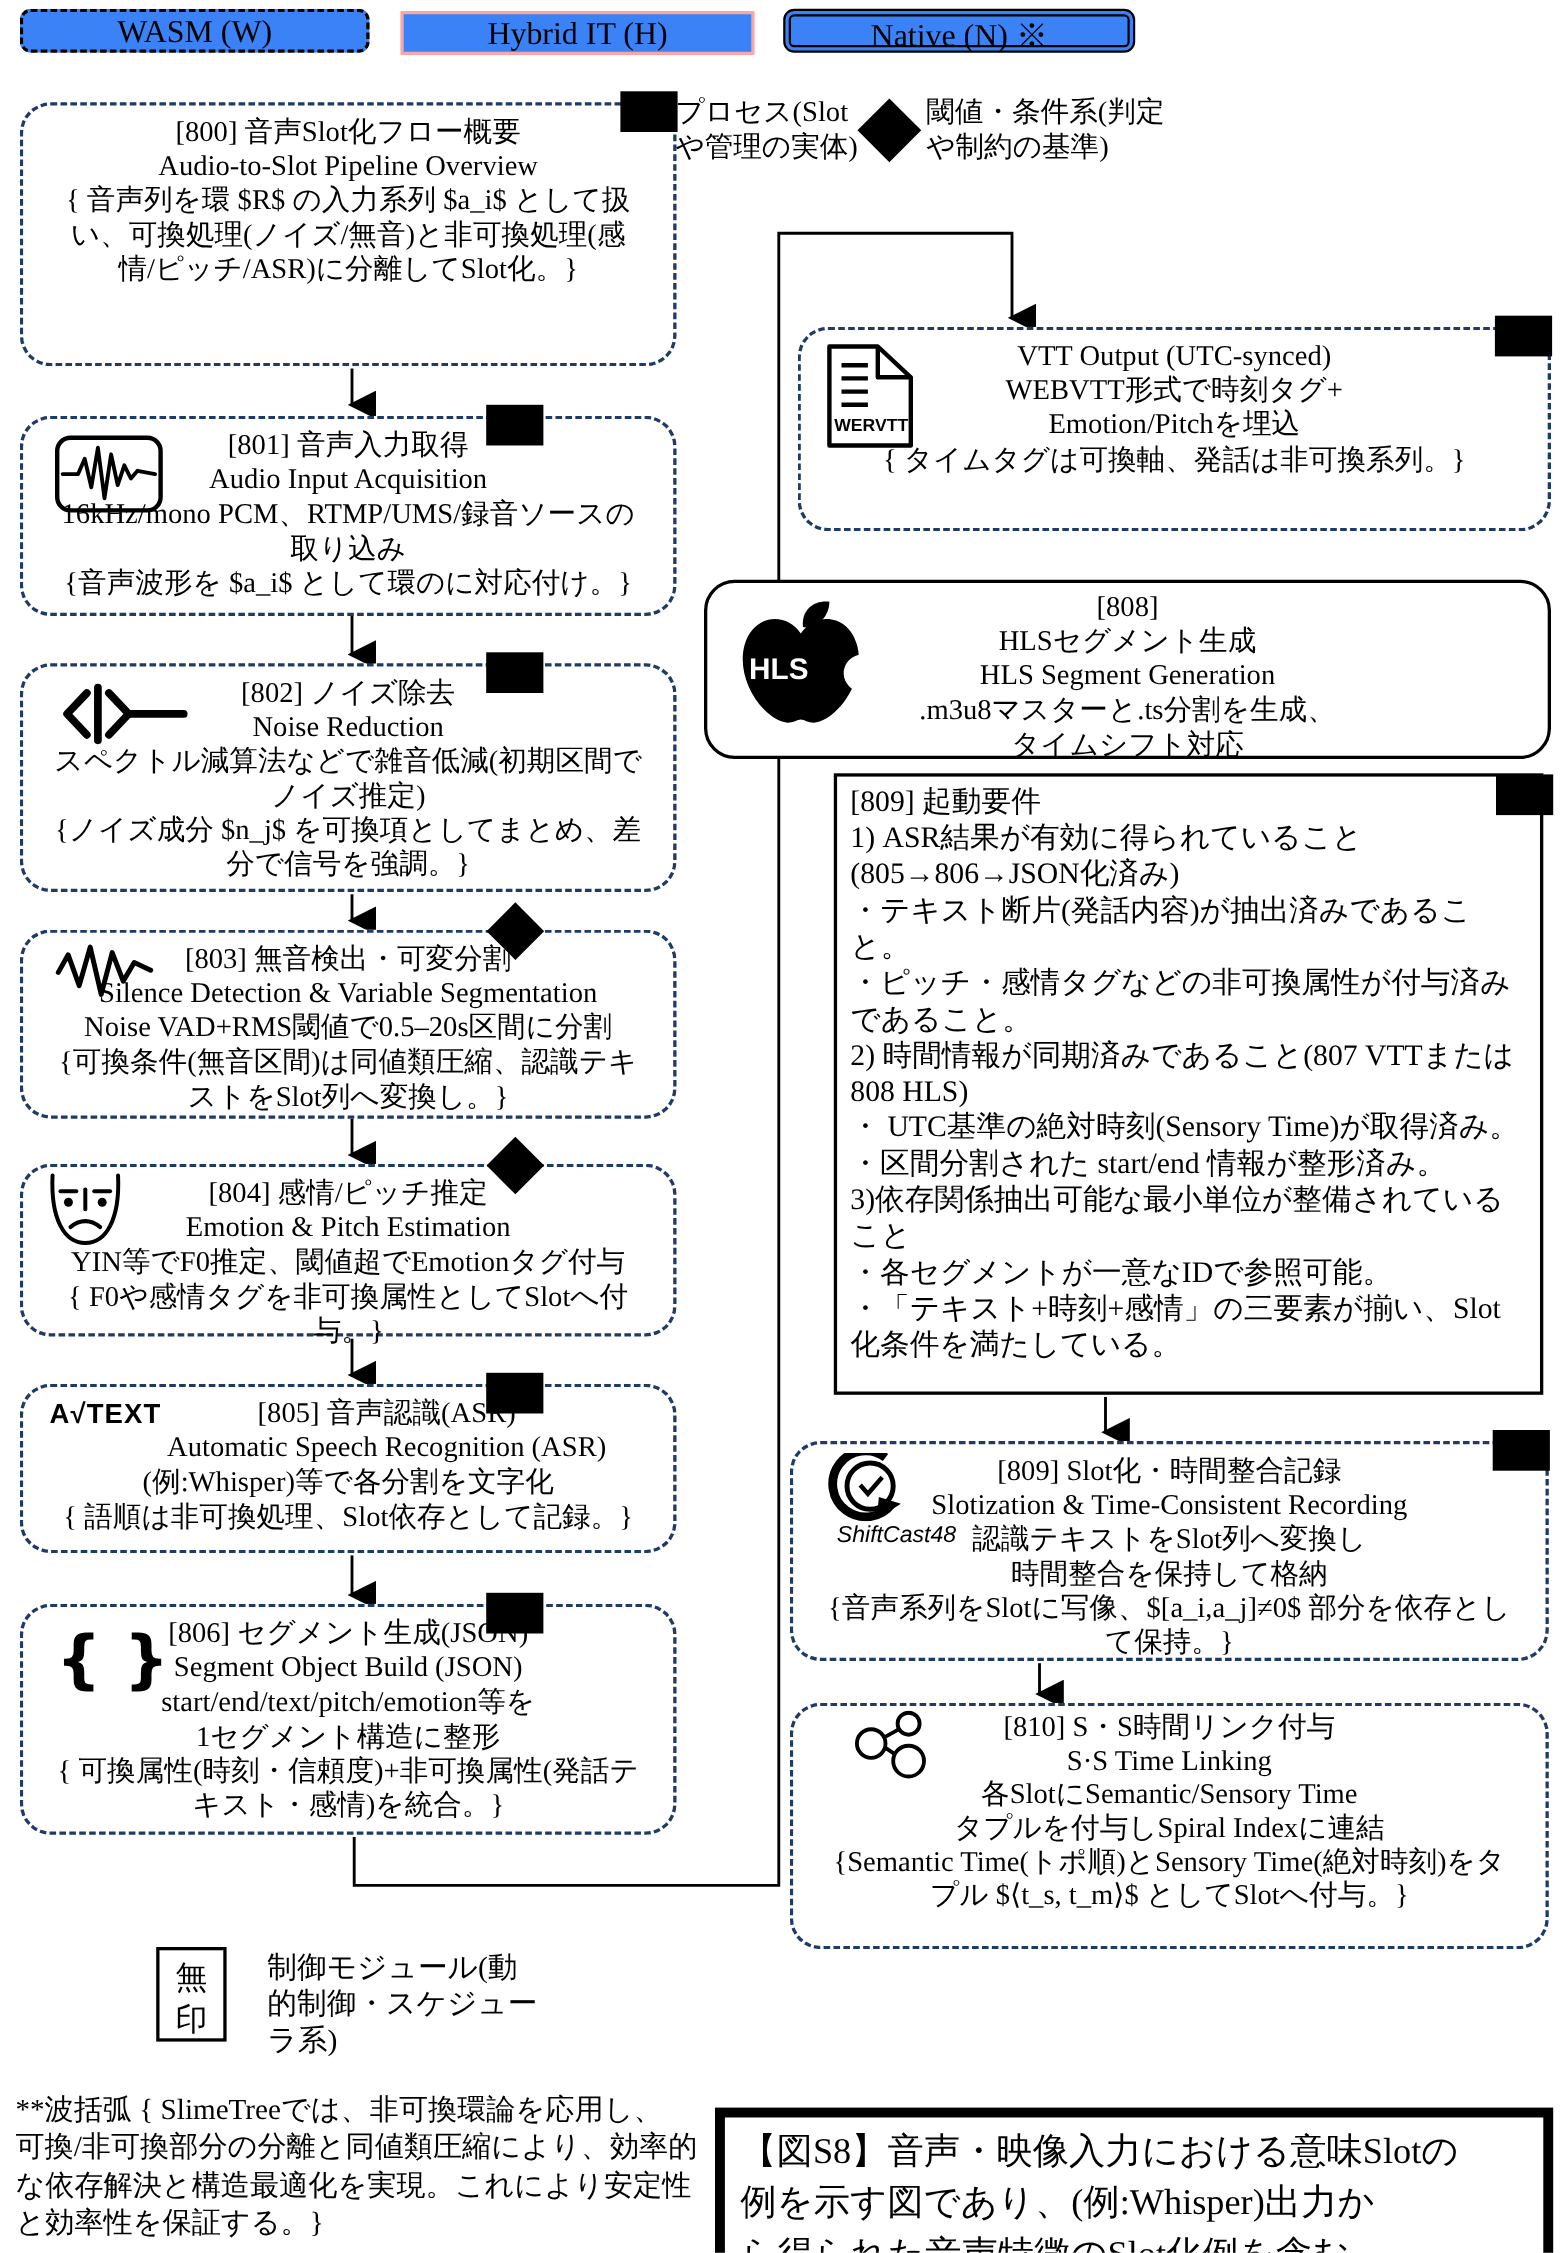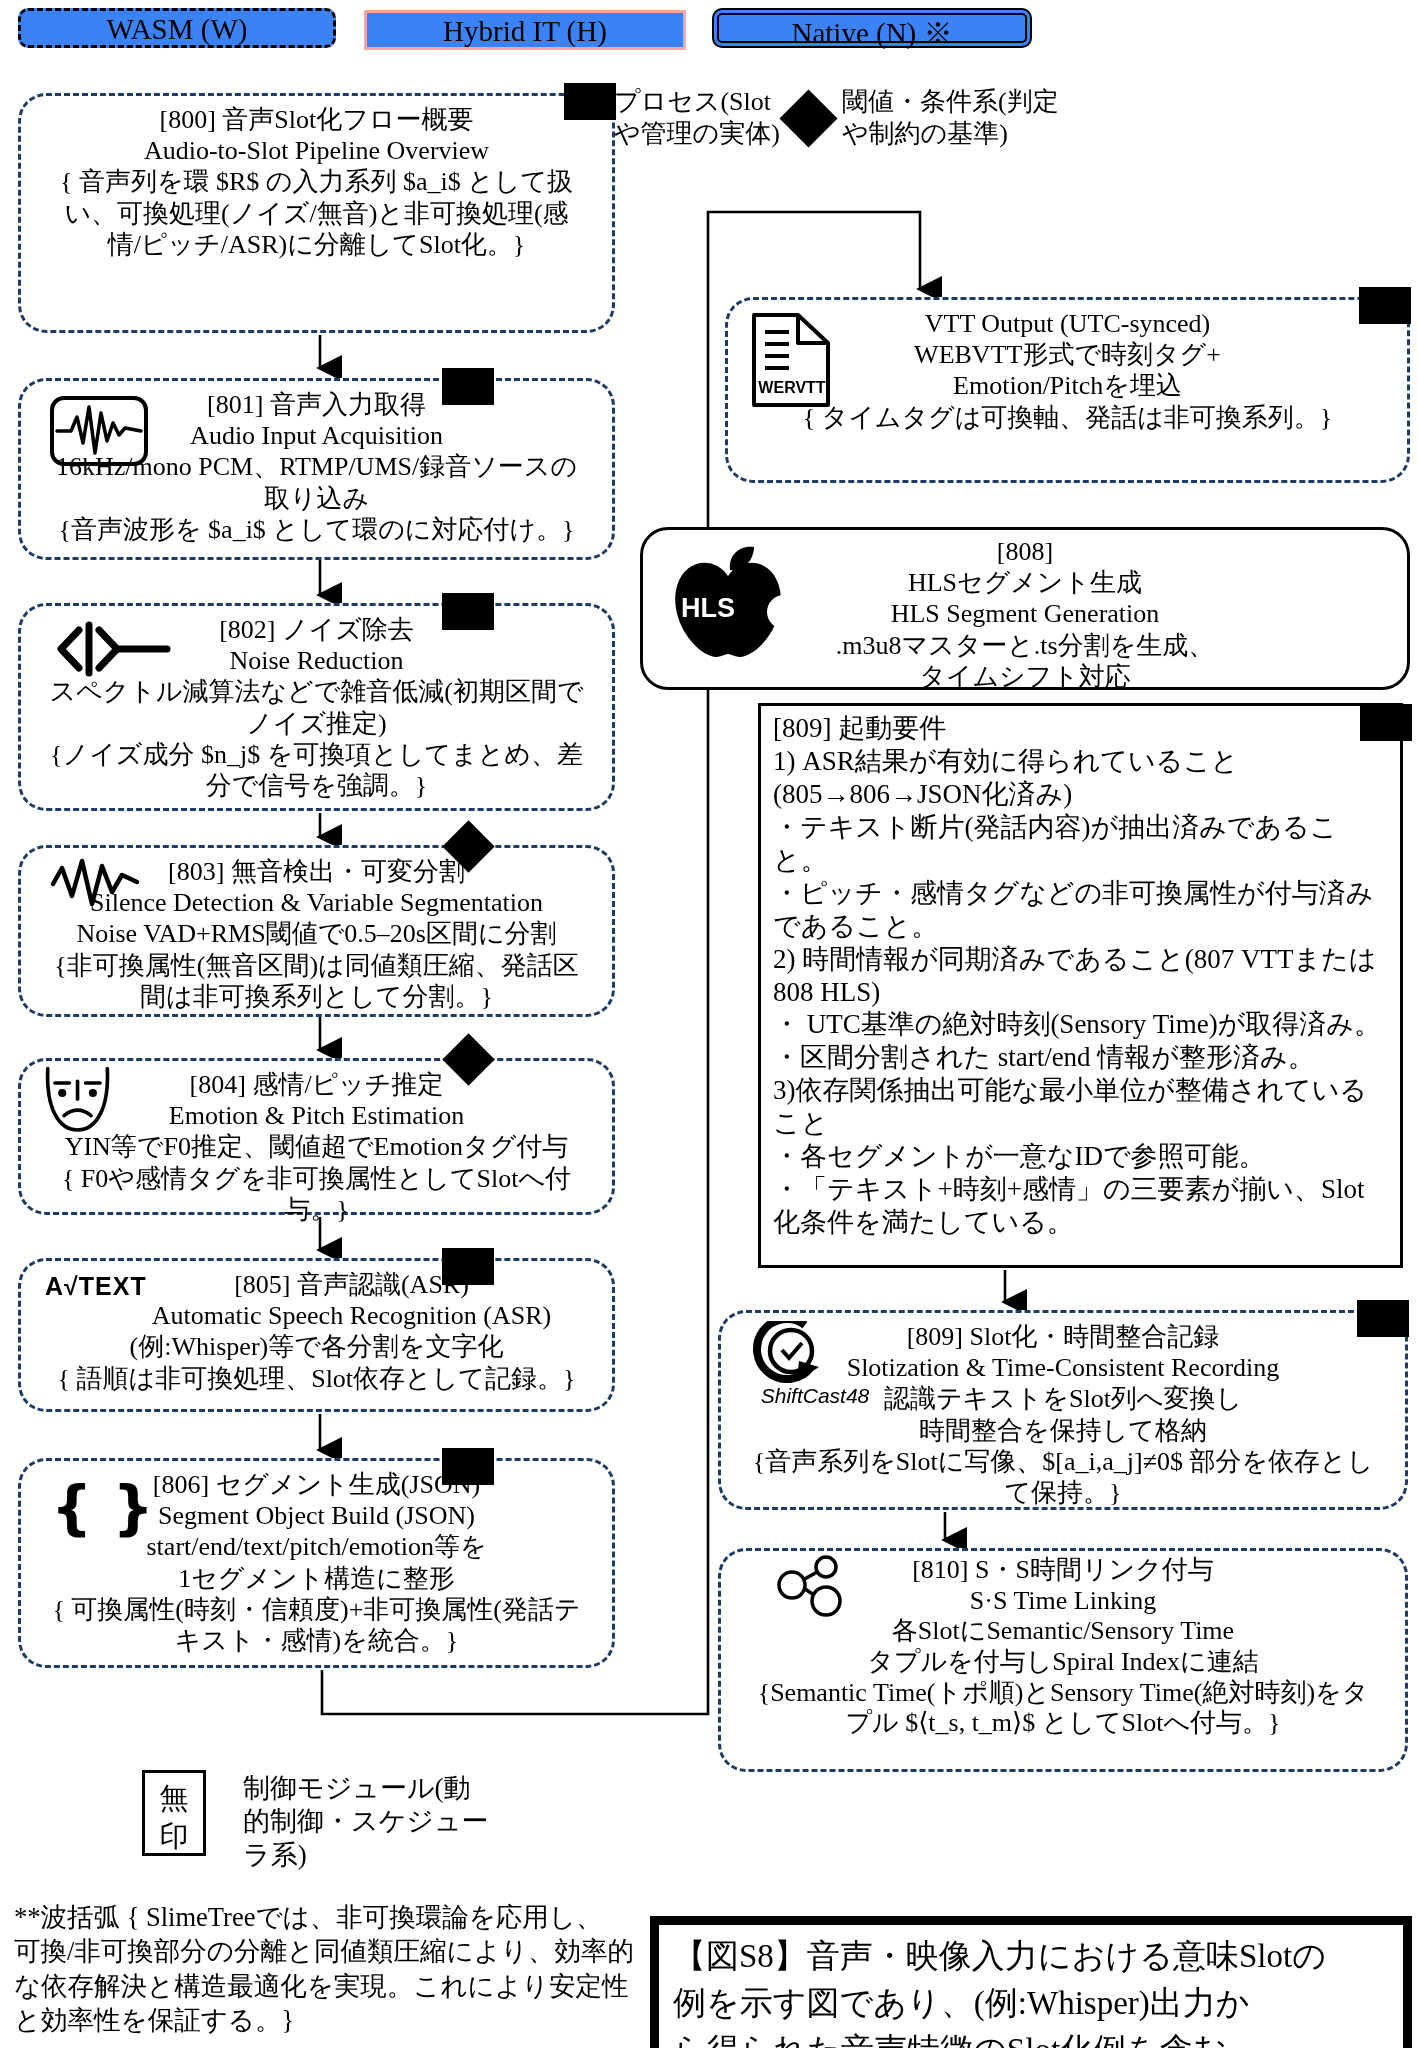--- a/index.html
+++ b/index.html
@@ -129,21 +129,21 @@
 <div class="abs flowbox" style="left:18px;top:845px;width:597px;height:172px;">
   <div class="mk-di" style="right:125px;top:-20px;"></div>
   <div class="iconwrap" style="left:28px;top:8px;">
     <svg width="95" height="52" viewBox="0 0 95 52">
       <polyline points="4,28 13,12 23,40 33,5 43,48 53,10 63,36 73,19 88,26" fill="none" stroke="#000" stroke-width="4.5" stroke-linecap="round" stroke-linejoin="round"></polyline>
     </svg>
   </div>
   <div class="bt">[803] 無音検出・可変分割</div>
   <div class="bt">Silence Detection &amp; Variable Segmentation</div>
   <div class="bt">Noise VAD+RMS閾値で0.5–20s区間に分割</div>
-  <div class="bt">{非可換属性(無音区間)は同値類圧縮、発話区間は非可換系列として分割。}</div>
+  <div class="bt">{可換条件(無音区間)は同値類圧縮、認識テキストをSlot列へ変換し。}</div>
 </div>
 
 <div class="abs flowbox" style="left:18px;top:1058px;width:597px;height:157px;padding-left:40px;padding-right:40px;">
   <div class="mk-di" style="right:125px;top:-20px;"></div>
   <div class="iconwrap" style="left:14px;top:4px;">
     <svg width="86" height="74" viewBox="0 0 95 82">
       <g stroke="#000" fill="none" stroke-width="4" stroke-linecap="round">
         <path d="M14,4 C12,48 26,72 47,72 C68,72 82,48 80,4"></path>
         <line x1="22" y1="20" x2="38" y2="20"></line>
         <line x1="56" y1="20" x2="72" y2="20"></line>

